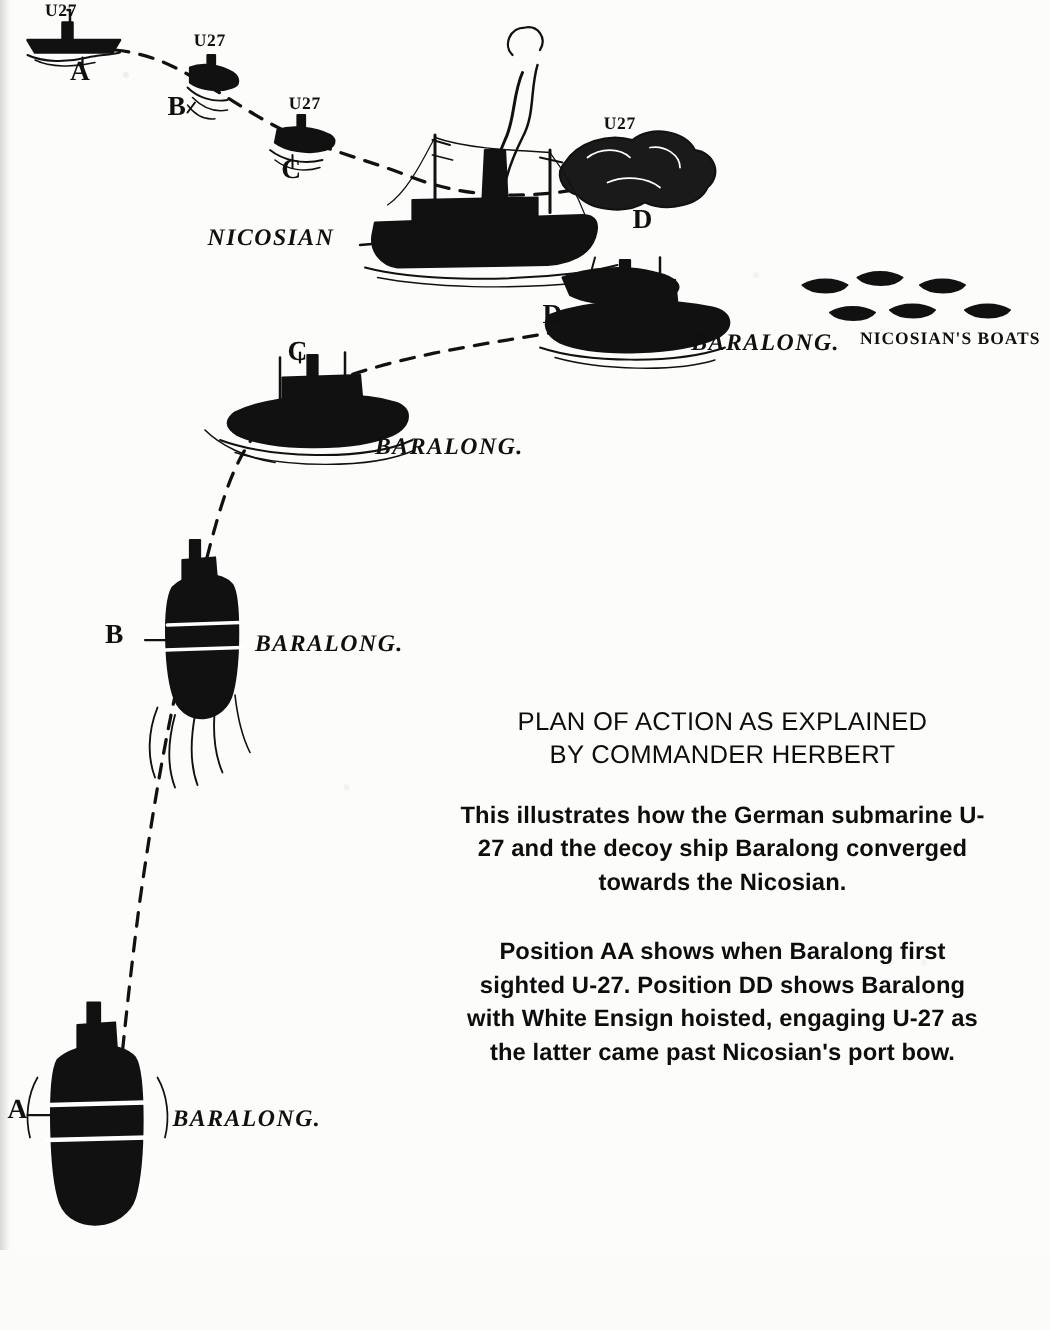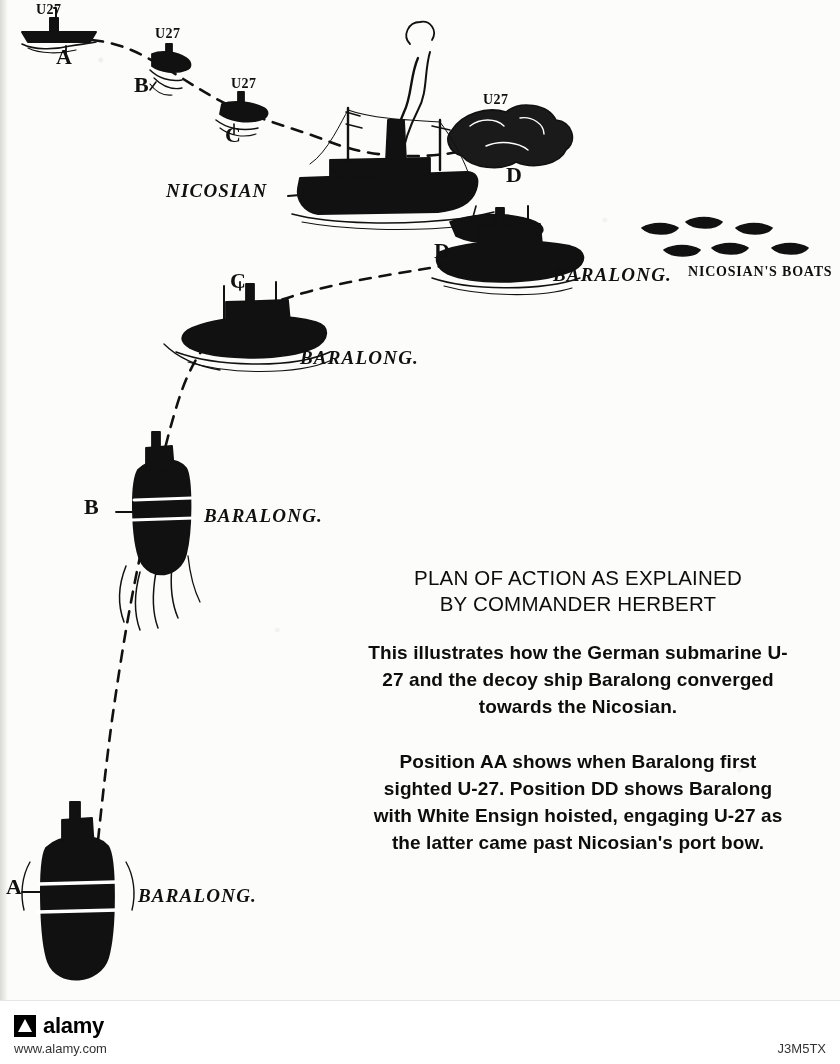--- a/index.html
+++ b/index.html
@@ -349,22 +349,14 @@
     <div id="caption-clip">
       <div id="caption" style="left:8px; top:5px;">
         <div class="cap-title">PLAN OF ACTION AS EXPLAINED</div>
         <div class="cap-title">BY COMMANDER HERBERT</div>
         <div class="cap-para">This illustrates how the German submarine U-27 and the decoy ship Baralong converged towards the Nicosian.</div>
         <div class="cap-para second">Position AA shows when Baralong first sighted U-27.   Position DD shows Baralong with White Ensign hoisted, engaging U-27 as the latter came past Nicosian's port bow.</div>
       </div>
     </div>
   </div>
 
-  <div id="footer">
-    <div class="brand">
-      <span class="brand-mark"></span>
-      <span class="brand-text">alamy</span>
-    </div>
-    <div class="url">www.alamy.com</div>
-    <div class="imgid">J3M5TX</div>
-  </div>
 
 </div>
 
 </body></html>

